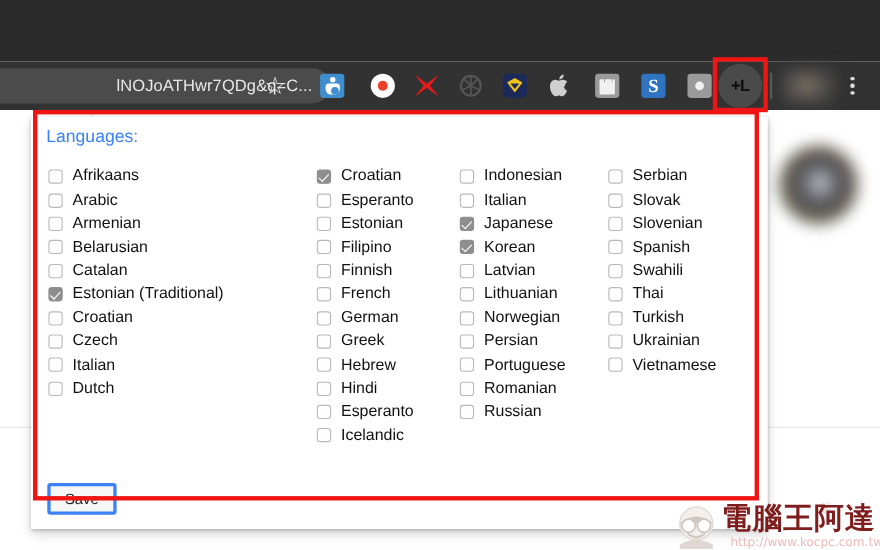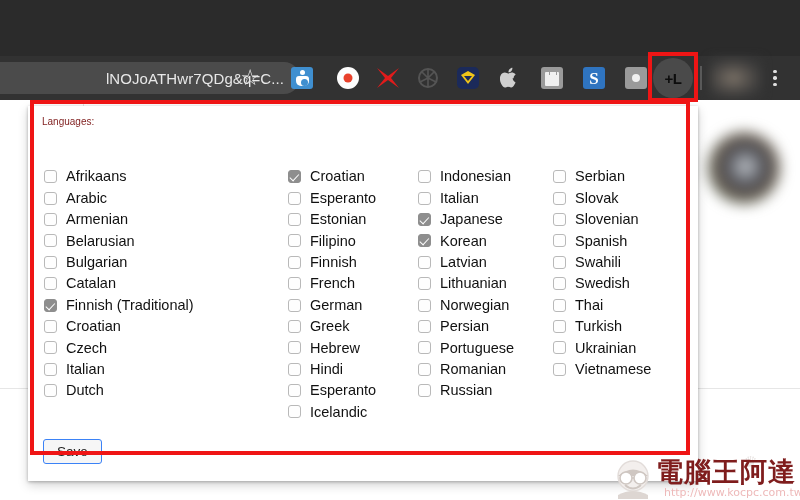--- a/index.html
+++ b/index.html
@@ -111,24 +111,24 @@
     filter:blur(7px);
   }
 
   
   #lang-popup{
     position:absolute;left:28px;top:6px;width:670px;height:375px;
     background:#ffffff;
     box-shadow:0 1px 3px rgba(0,0,0,.26), 0 4px 10px rgba(0,0,0,.18);
   }
   #popup-title{
-    position:absolute;left:14px;top:10px;font-size:10px;color:#7f1d1d;
+    position:absolute;left:14px;top:10px;font-size:16px;color:#3b82f6;
   }
   #lang-grid{
-    position:absolute;left:16px;top:60px;width:640px;
+    position:absolute;left:16px;top:44px;width:640px;
     display:flex;
   }
   .lang-col{width:auto;}
   .lang-col.c1{width:244px;}
   .lang-col.c2{width:130px;}
   .lang-col.c3{width:135px;}
   .lang-col.c4{width:130px;}
 
   .lang-row{
     display:flex;align-items:center;height:21.4px;
@@ -143,21 +143,21 @@
     content:"";position:absolute;left:3.4px;top:1px;width:4px;height:7.5px;
     border:solid #ffffff;border-width:0 1.8px 1.8px 0;transform:rotate(43deg);
   }
   .lang-label{
     margin-left:9px;font-size:14.5px;color:#111;line-height:1;white-space:nowrap;
   }
 
   #save-button{
     position:absolute;left:15px;top:333px;
     padding:4px 13px;font-size:13.5px;color:#222;
-    background:#f6f6f6;border:1px solid #3b82f6;border-radius:3px;
+    background:#f6f6f6;border:3px solid #3b82f6;border-radius:3px;
     font-family:"Liberation Sans",sans-serif;cursor:pointer;
   }
 
   
   .redbox{position:absolute;border:4px solid #ef1515;box-sizing:border-box;pointer-events:none;}
   #redbox-main{left:30px;top:100px;width:660px;height:355px;}
   #redbox-plusl{left:648px;top:52px;width:50px;height:50px;}
 
   
   #watermark{
@@ -294,29 +294,25 @@
           <div class="lang-row">
             <span class="cbx"></span>
             <span class="lang-label">Armenian</span>
           </div>
           <div class="lang-row">
             <span class="cbx"></span>
             <span class="lang-label">Belarusian</span>
           </div>
           <div class="lang-row">
             <span class="cbx"></span>
-            <span class="lang-label">Bulgarian</span>
-          </div>
-          <div class="lang-row">
-            <span class="cbx"></span>
             <span class="lang-label">Catalan</span>
           </div>
           <div class="lang-row">
             <span class="cbx checked"></span>
-            <span class="lang-label">Finnish (Traditional)</span>
+            <span class="lang-label">Estonian (Traditional)</span>
           </div>
           <div class="lang-row">
             <span class="cbx"></span>
             <span class="lang-label">Croatian</span>
           </div>
           <div class="lang-row">
             <span class="cbx"></span>
             <span class="lang-label">Czech</span>
           </div>
           <div class="lang-row">
@@ -437,24 +433,20 @@
             <span class="cbx"></span>
             <span class="lang-label">Slovenian</span>
           </div>
           <div class="lang-row">
             <span class="cbx"></span>
             <span class="lang-label">Spanish</span>
           </div>
           <div class="lang-row">
             <span class="cbx"></span>
             <span class="lang-label">Swahili</span>
-          </div>
-          <div class="lang-row">
-            <span class="cbx"></span>
-            <span class="lang-label">Swedish</span>
           </div>
           <div class="lang-row">
             <span class="cbx"></span>
             <span class="lang-label">Thai</span>
           </div>
           <div class="lang-row">
             <span class="cbx"></span>
             <span class="lang-label">Turkish</span>
           </div>
           <div class="lang-row">

